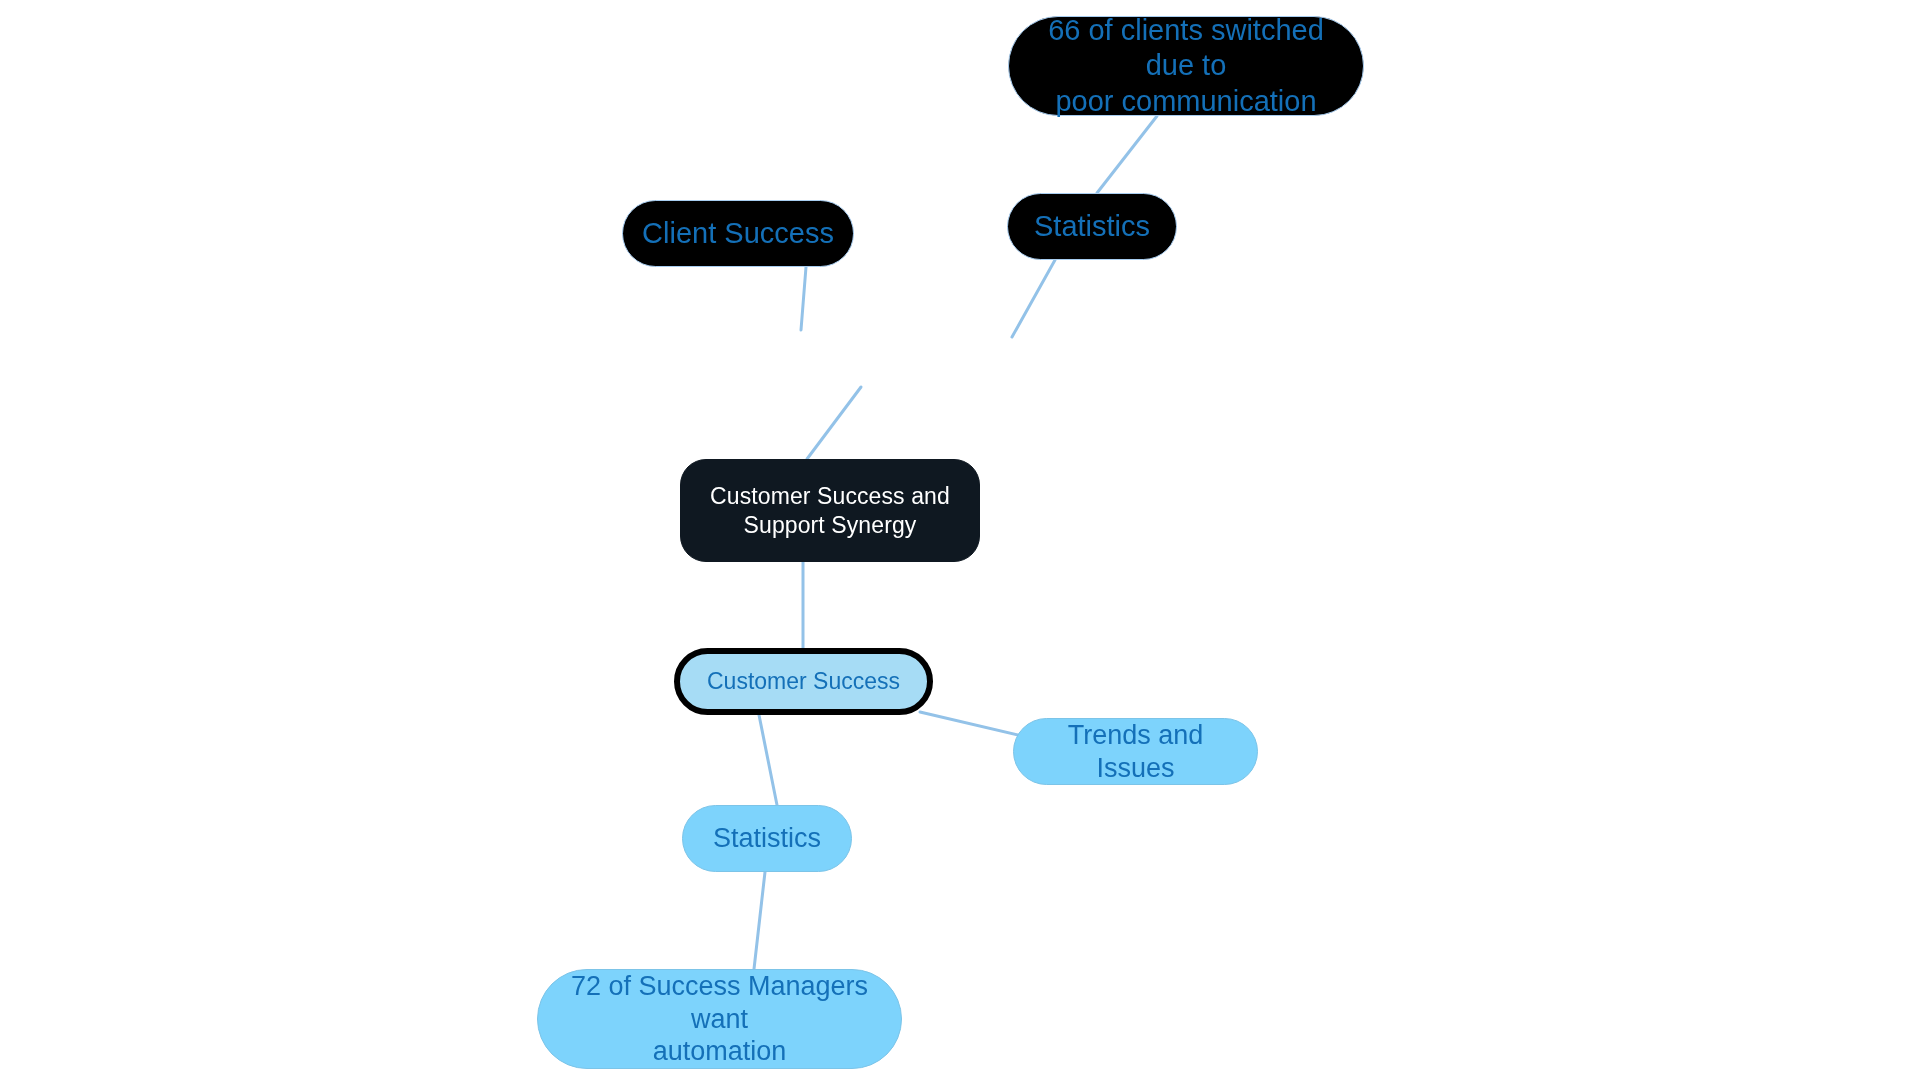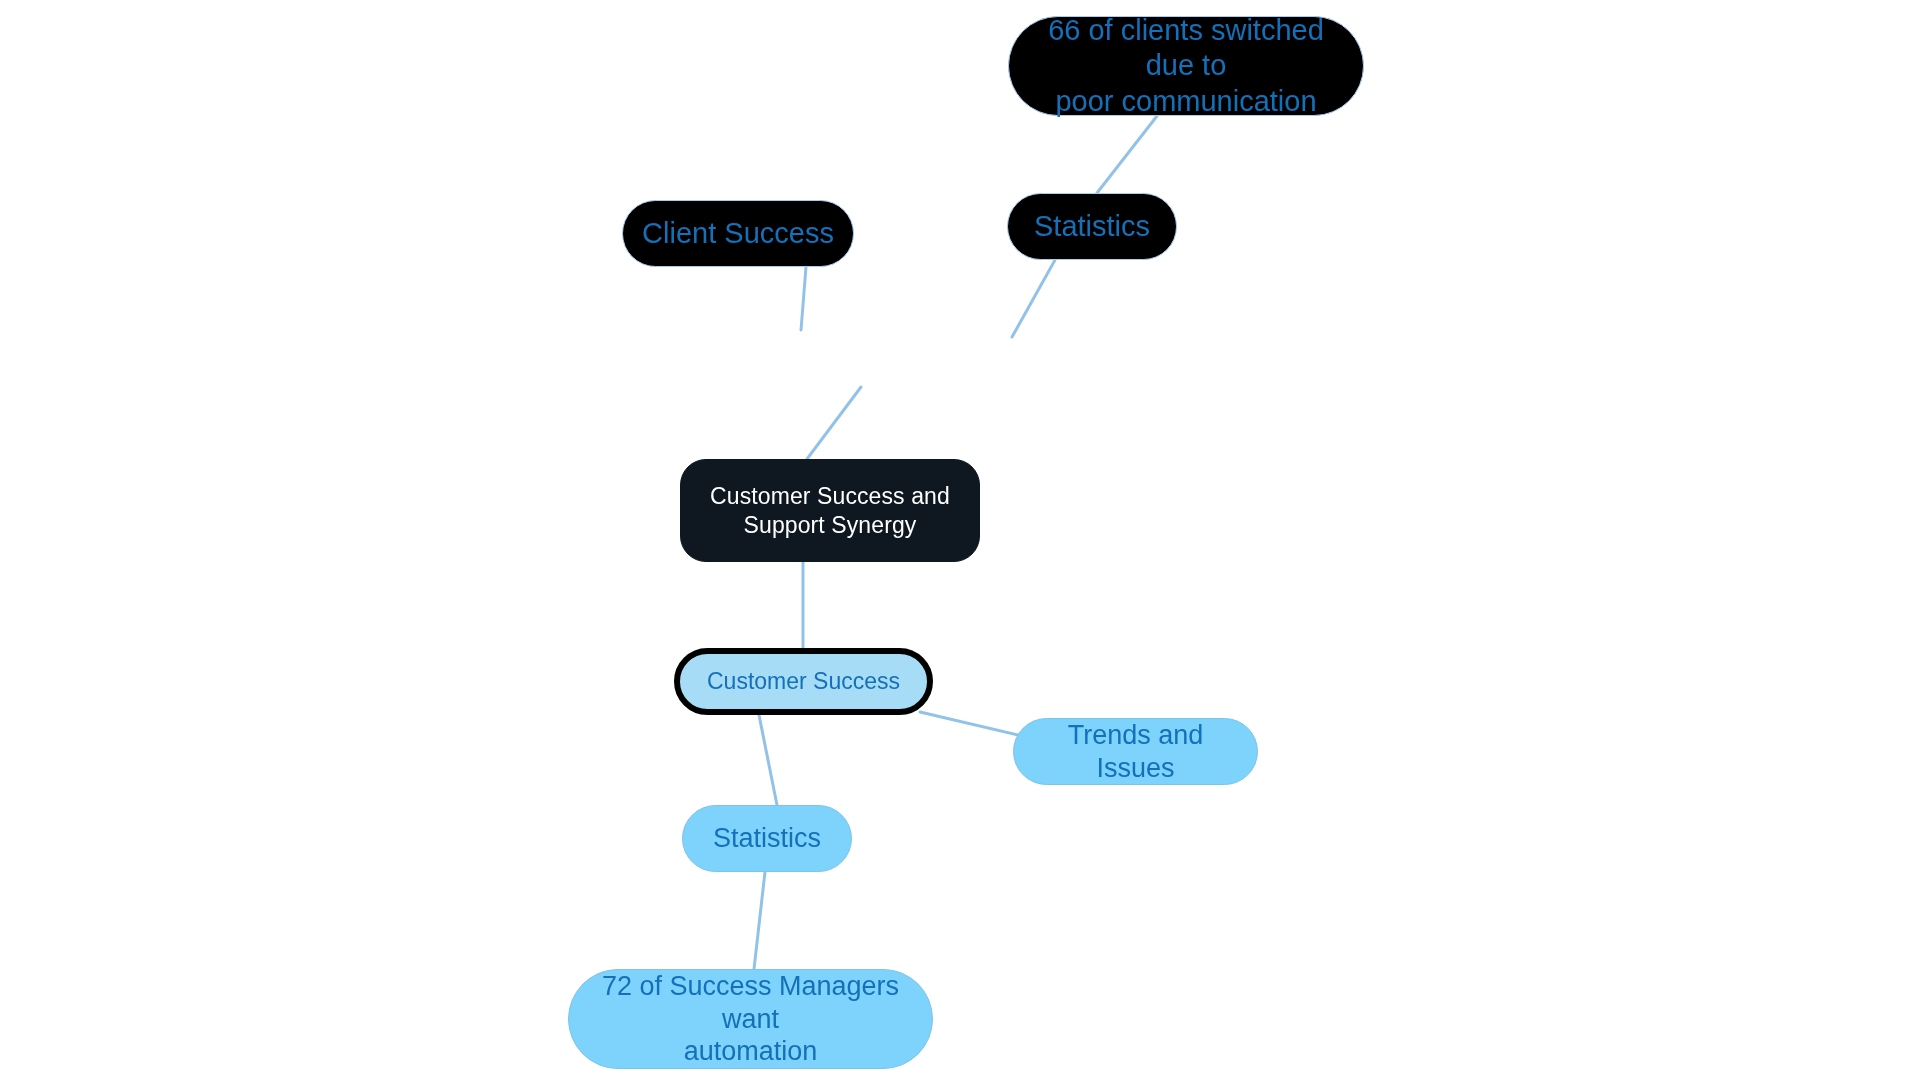--- a/index.html
+++ b/index.html
@@ -116,18 +116,18 @@
   </div>
 
   <div class="node node-leaf-lower" style="left:1013px; top:718px; width:245px; height:67px;">
     <span>Trends and Issues</span>
   </div>
 
   <div class="node node-leaf-lower" style="left:682px; top:805px; width:170px; height:67px;">
     <span>Statistics</span>
   </div>
 
-  <div class="node node-leaf-lower" style="left:568px; top:969px; width:365px; height:100px;">
+  <div class="node node-leaf-lower" style="left:537px; top:969px; width:365px; height:100px;">
     <span>72 of Success Managers want
 automation</span>
   </div>
 
 </div>
 
 </body></html>

